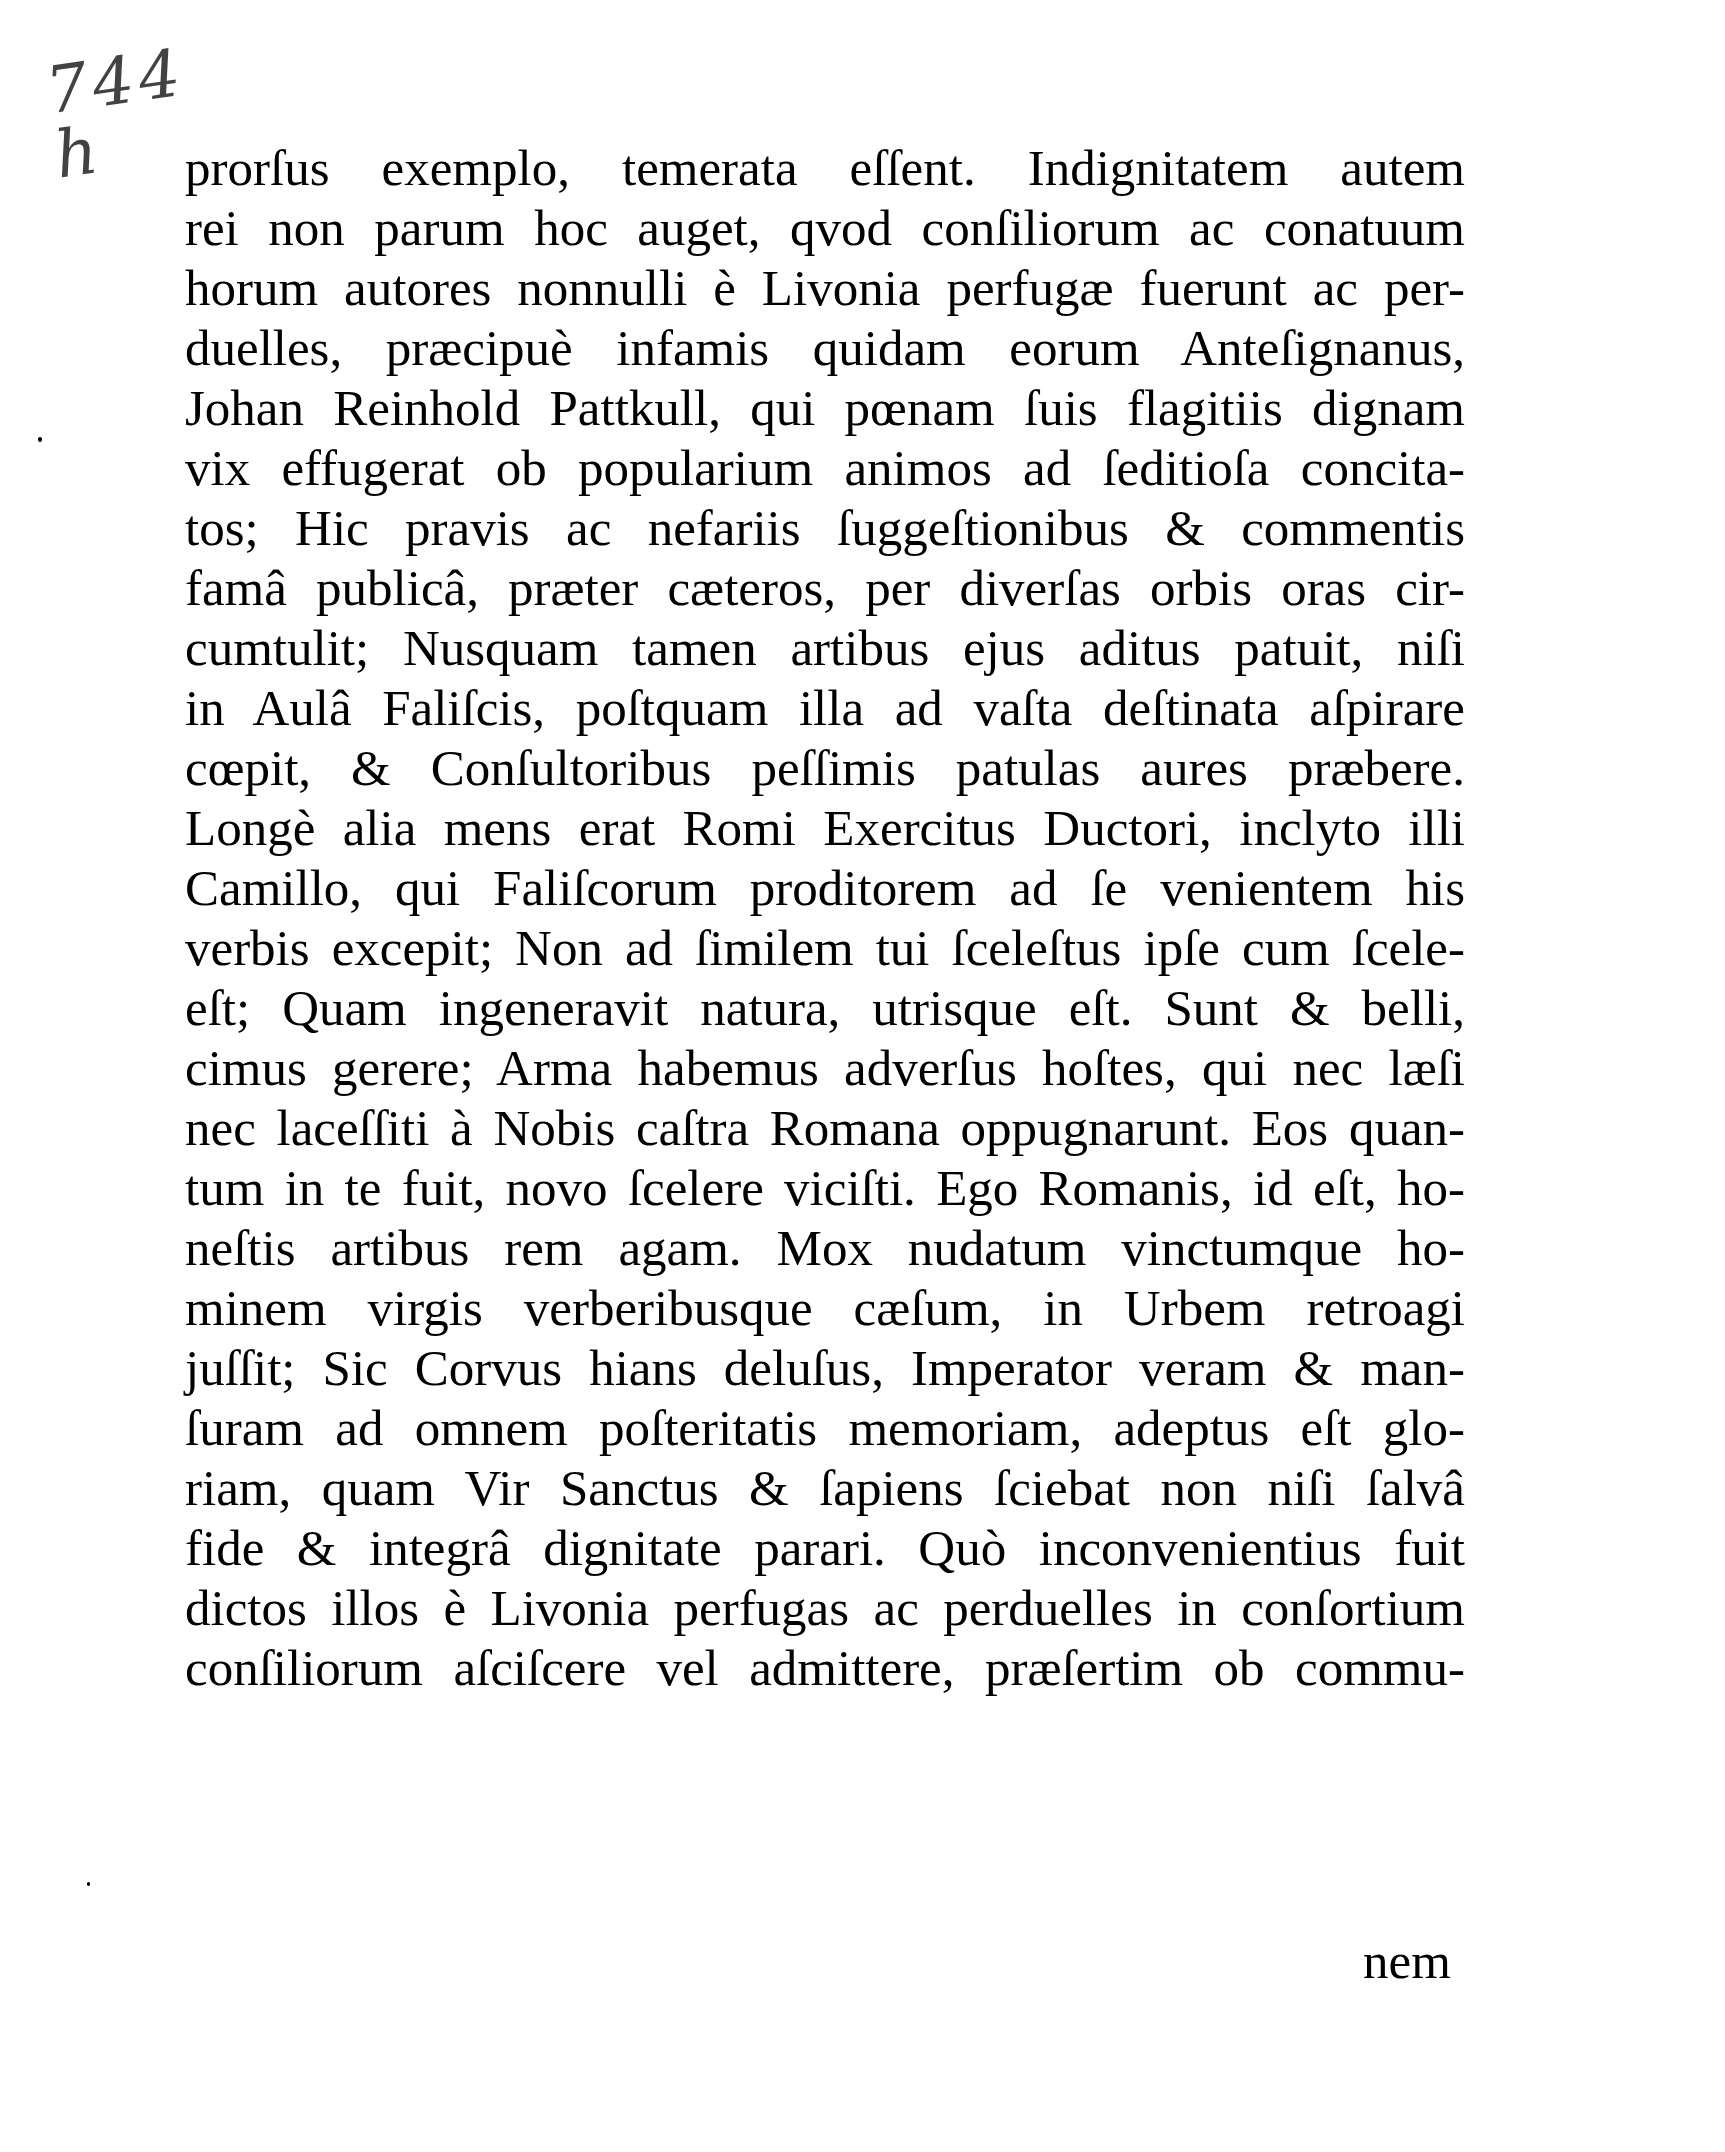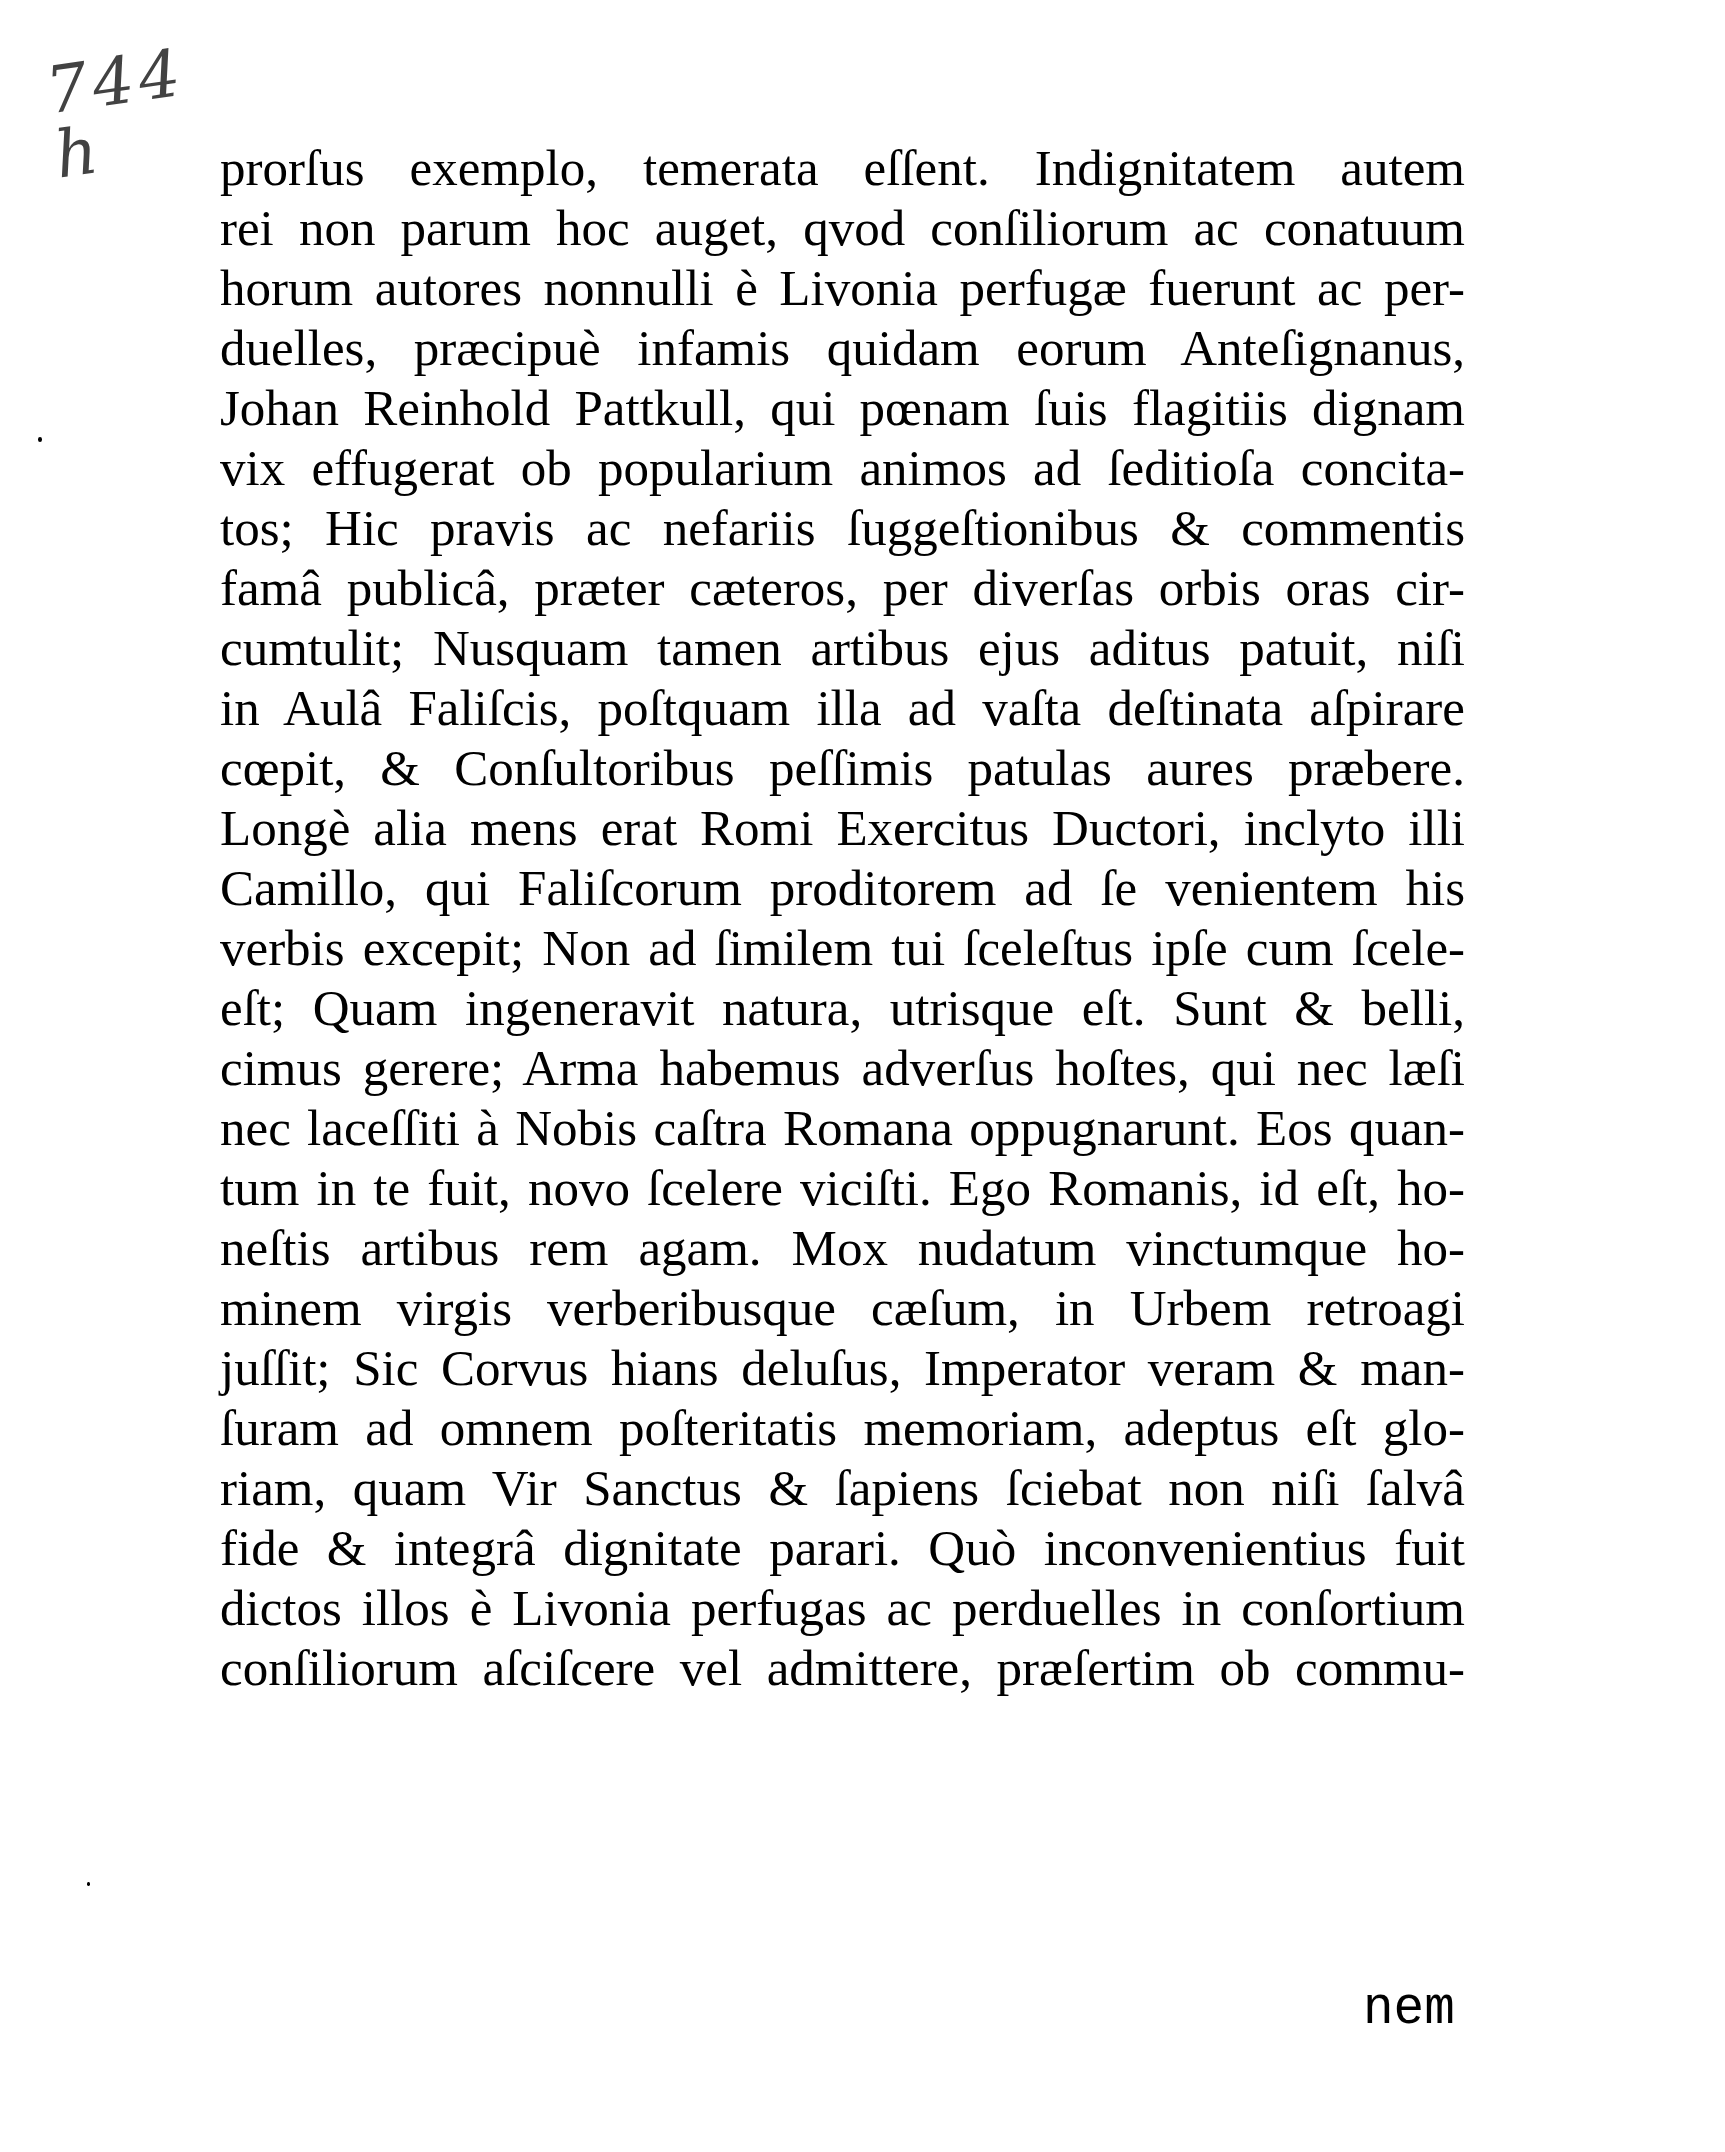--- a/index.html
+++ b/index.html
@@ -47,32 +47,30 @@
     }
     .line {
       display: block;
       height: 60px;
       line-height: 60px;
       font-size: 51px;
       white-space: nowrap;
       text-align: justify;
       text-align-last: justify;
       overflow: visible;
-      margin-left: 35px;
     }
     .line .it {
     }
     .catchword {
       position: absolute;
       left: 1363px;
-      top: 1980px;
+      top: 1932px;
       font-size: 51px;
       line-height: 59px;
       white-space: nowrap;
-      font-family: Liberation Mono, monospace;
     }
     .speck {
       position: absolute;
       width: 4.4px;
       height: 5.2px;
       background: #000;
       border-radius: 50%;
     }
   </style>
 </head>

